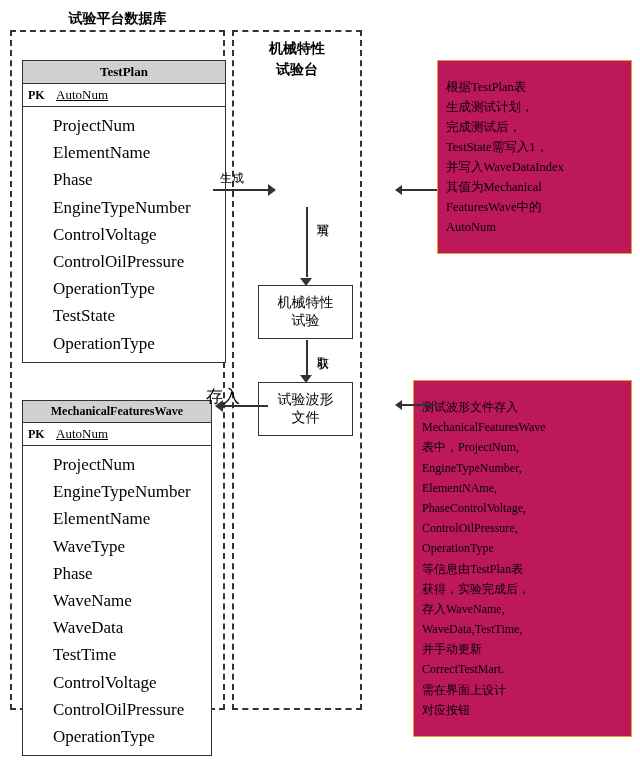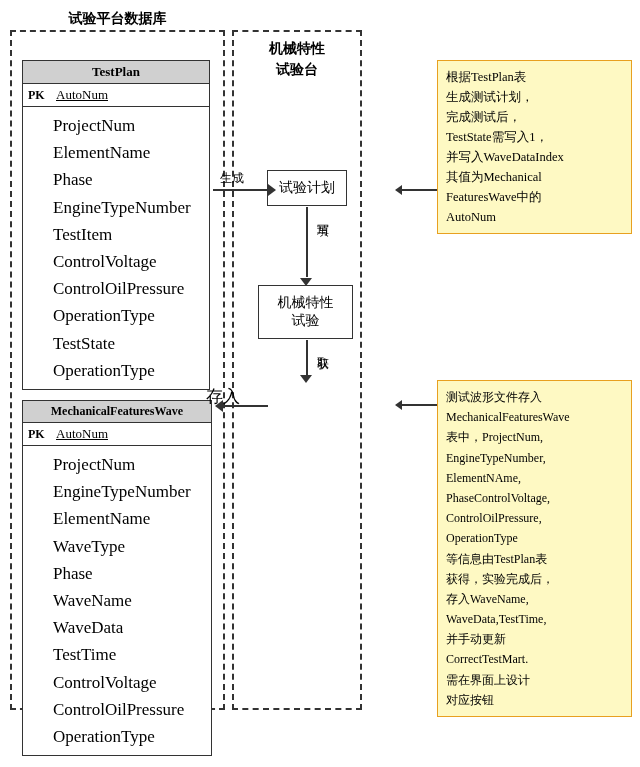--- a/index.html
+++ b/index.html
@@ -92,53 +92,52 @@
       font-size: 14px;
       background: #fff;
       margin: 0 auto;
       width: 80px;
     }
 
     
     .annotation-box {
       position: absolute;
       border: 1.5px solid #e8a020;
-      background: #fef9c3;
-      padding: 6px 8px;
+      background: #be185d;
+      padding: 16px 8px;
       font-size: 12.5px;
       line-height: 1.6;
     }
 
     
     .flow-dashed {
       position: absolute;
       border: 2px dashed #333;
     }
   </style>
 </head>
 <body>
 
 <div class="main-container">
 
   <div class="db-title">试验平台数据库</div>
 
   <div class="db-section"></div>
 
-  <div class="table-box" style="left:22px; top:60px; width:188px;">
+  <div class="table-box" style="left:22px; top:60px; width:204px;">
     <div class="table-header">TestPlan</div>
     <div class="pk-row">
       <span class="pk-label">PK</span>
       <span class="pk-value">AutoNum</span>
     </div>
     <div class="fields-area">
       <div class="field-row">ProjectNum</div>
       <div class="field-row">ElementName</div>
       <div class="field-row">Phase</div>
       <div class="field-row">EngineTypeNumber</div>
-      <div class="field-row">TestItem</div>
       <div class="field-row">ControlVoltage</div>
       <div class="field-row">ControlOilPressure</div>
       <div class="field-row">OperationType</div>
       <div class="field-row">TestState</div>
       <div class="field-row">OperationType</div>
     </div>
   </div>
 
   <div class="table-box" style="left:22px; top:400px; width:190px;">
     <div class="table-header" style="font-size:12px;">MechanicalFeaturesWave</div>
@@ -161,23 +160,20 @@
     </div>
   </div>
 
   <div class="flow-dashed" style="left:232px; top:30px; width:130px; height:680px;"></div>
 
   <div style="position:absolute; left:232px; top:38px; width:130px; text-align:center; font-size:14px; font-weight:bold; line-height:1.5;">
     <span style="white-space:pre-line;">机械特性
 试验台</span>
   </div>
 
-  <div class="flow-box" style="position:absolute; left:267px; top:170px;">
-    <span>试验计划</span>
-  </div>
 
   <div style="position:absolute; left:306px; top:207px; display:flex; flex-direction:column; align-items:center;">
     <div style="width:2px; height:35px; background:#333;"></div>
     <div style="display:flex; align-items:center; gap:2px;">
       <div style="width:2px; height:35px; background:#333;"></div>
     </div>
   </div>
 
   <div style="position:absolute; left:314px; top:215px; font-size:12px; writing-mode:vertical-rl;">填写</div>
 
@@ -187,20 +183,24 @@
     <span style="white-space:pre-line;">机械特性
 试验</span>
   </div>
 
   <div style="position:absolute; left:306px; top:340px; display:flex; flex-direction:column; align-items:center;">
     <div style="width:2px; height:35px; background:#333;"></div>
   </div>
   <div style="position:absolute; left:314px; top:348px; font-size:12px; writing-mode:vertical-rl;">获取</div>
   <div style="position:absolute; left:300px; top:375px; width:0; height:0; border-left:6px solid transparent; border-right:6px solid transparent; border-top:8px solid #333;"></div>
 
+  <div class="flow-box" style="position:absolute; left:258px; top:382px; width:95px;">
+    <span style="white-space:pre-line;">试验波形
+文件</span>
+  </div>
 
   <div style="position:absolute; left:213px; top:184px; display:flex; align-items:center;">
     <div style="width:55px; height:2px; background:#333;"></div>
     <div style="width:0; height:0; border-top:6px solid transparent; border-bottom:6px solid transparent; border-left:8px solid #333;"></div>
   </div>
   <div style="position:absolute; left:220px; top:170px; font-size:12px;">生成</div>
 
   <div style="position:absolute; left:215px; top:400px; display:flex; align-items:center;">
     <div style="width:0; height:0; border-top:6px solid transparent; border-bottom:6px solid transparent; border-right:8px solid #333;"></div>
     <div style="width:45px; height:2px; background:#333;"></div>
@@ -211,21 +211,21 @@
     <span style="white-space:pre-line; font-size:12.5px;">根据TestPlan表
 生成测试计划，
 完成测试后，
 TestState需写入1，
 并写入WaveDataIndex
 其值为Mechanical
 FeaturesWave中的
 AutoNum</span>
   </div>
 
-  <div class="annotation-box" style="right:8px; top:380px; width:195px;">
+  <div class="annotation-box" style="right:8px; top:380px; width:219px;">
     <span style="white-space:pre-line; font-size:12px;">测试波形文件存入
 MechanicalFeaturesWave
 表中，ProjectNum,
 EngineTypeNumber,
 ElementNAme,
 PhaseControlVoltage,
 ControlOilPressure,
 OperationType
 等信息由TestPlan表
 获得，实验完成后，

